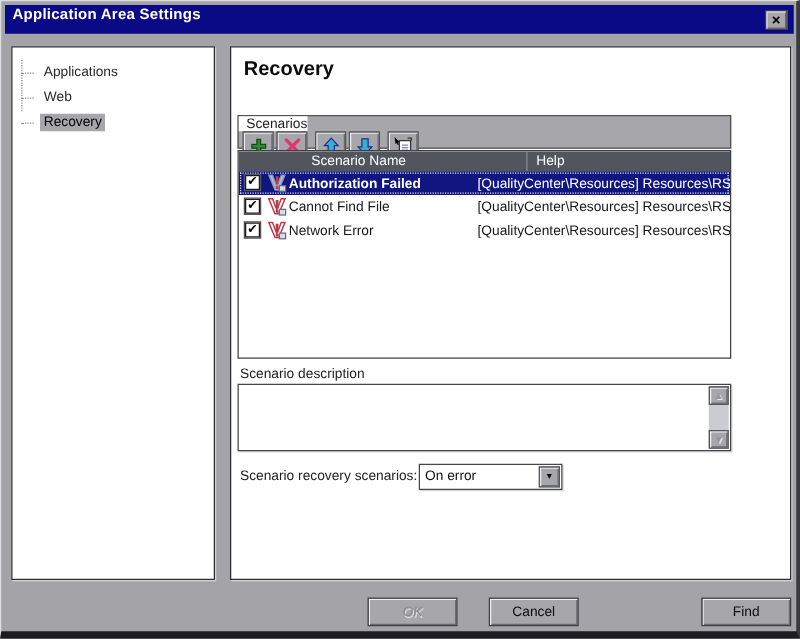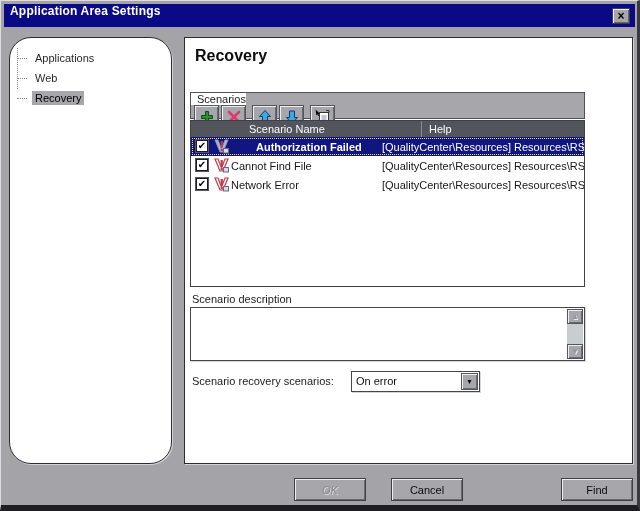--- a/index.html
+++ b/index.html
@@ -29,21 +29,21 @@
     font-weight: bold; font-size: 12px; color: #000; line-height: 1; cursor: default;
   }
   
   .panel {
     position: absolute; background: #fff;
     border: 1px solid #2c2d31; box-shadow: 1px 1px 0 #d2d2d6;
   }
   .sidebar { left: 8px; top: 36px; width: 163px; height: 427px; padding-top: 10px; }
   .main    { left: 183px; top: 36px; width: 449px; height: 427px; }
   
-  .tree { position: relative; border-radius: 22px; }
+  .tree { position: relative; }
   .tree-vline { position: absolute; left: 7px; top: 10px; height: 41px; border-left: 1px dotted #85868a; }
   .tree-item { position: relative; height: 20px; display: flex; align-items: center; padding-left: 22px; cursor: default; }
   .tree-item::before { content: ""; position: absolute; left: 7px; top: 10px; width: 10px; border-top: 1px dotted #85868a; }
   .tree-label { padding: 1px 3px; color: #2a2a2e; }
   .tree-item.selected .tree-label { background: #a6a6ab; color: #000; }
   
   .heading { position: absolute; left: 10px; top: 9px; font-size: 16px; font-weight: bold; color: #0c0c0e; }
   .toolbar {
     position: absolute; left: 5px; top: 54px; width: 395px; height: 27px;
     border: 1px solid #515257; background: #a7a7ab; display: flex; align-items: flex-start; flex-direction: column;
@@ -61,21 +61,21 @@
   .table {
     position: absolute; left: 5px; top: 82px; width: 395px; height: 167px;
     border: 1px solid #3f4045; background: #fff; overflow: hidden;
   }
   .thead { display: flex; height: 16px; background: #53555d; color: #fff; padding-left: 47px; }
   .th { display: flex; align-items: center; padding-left: 11px; }
   .th-name { width: 184px; border-right: 1px solid #8a8c94; }
   .th-file { flex: 1; padding-left: 7px; }
   .trow { position: relative; height: 19px; display: flex; align-items: center; color: #17171a; }
   .trow.selected { background: #10157f; color: #fff; outline: 1px dotted rgba(255,255,255,.85); outline-offset: -2px; }
-  .trow.selected .cell-name { font-weight: bold; margin-left: 25px; }
+  .trow.selected .cell-name { font-weight: bold; }
   .checkbox {
     position: absolute; left: 5px; top: 3px; width: 12px; height: 12px;
     background: #fff; border: 1px solid #1c1c20; box-shadow: 0 0 0 1px #55565b;
     display: flex; align-items: center; justify-content: center;
     font-size: 10px; line-height: 10px; color: #000; font-weight: bold;
   }
   .row-icon { position: absolute; left: 22px; top: 2px; }
   .cell-name { position: absolute; left: 40px; white-space: nowrap; }
   .cell-file { position: absolute; left: 191px; white-space: nowrap; }
   
@@ -89,21 +89,21 @@
     position: absolute; left: 0; width: 16px; height: 15px;
     background: #a7a7ab; border: 1px solid #55565b;
     box-shadow: inset 1px 1px 0 #eeeef2, inset -1px -1px 0 #6a6b70;
     display: flex; align-items: center; justify-content: center;
     font-size: 8px; color: #94969c; text-shadow: 1px 1px 0 #e9e9ed;
   }
   .sc-up { top: 0; } .sc-down { bottom: 0; }
   
   .activate-label { position: absolute; left: 7px; top: 337px; color: #222; }
   .combo {
-    position: absolute; left: 166px; top: 333px; width: 129px; height: 21px;
+    position: absolute; left: 150px; top: 333px; width: 115px; height: 21px;
     background: #fff; border: 1px solid #45464b; box-shadow: 1px 1px 0 #d6d6da;
   }
   .combo-value { position: absolute; left: 4px; top: 3px; color: #111; }
   .combo-btn {
     position: absolute; right: 1px; top: 1px; bottom: 1px; width: 17px;
     background: #a7a7ab; border: 1px solid #55565b;
     box-shadow: inset 1px 1px 0 #eeeef2, inset -1px -1px 0 #6a6b70;
     display: flex; align-items: center; justify-content: center;
     font-size: 7px; color: #0a0a0c;
   }

